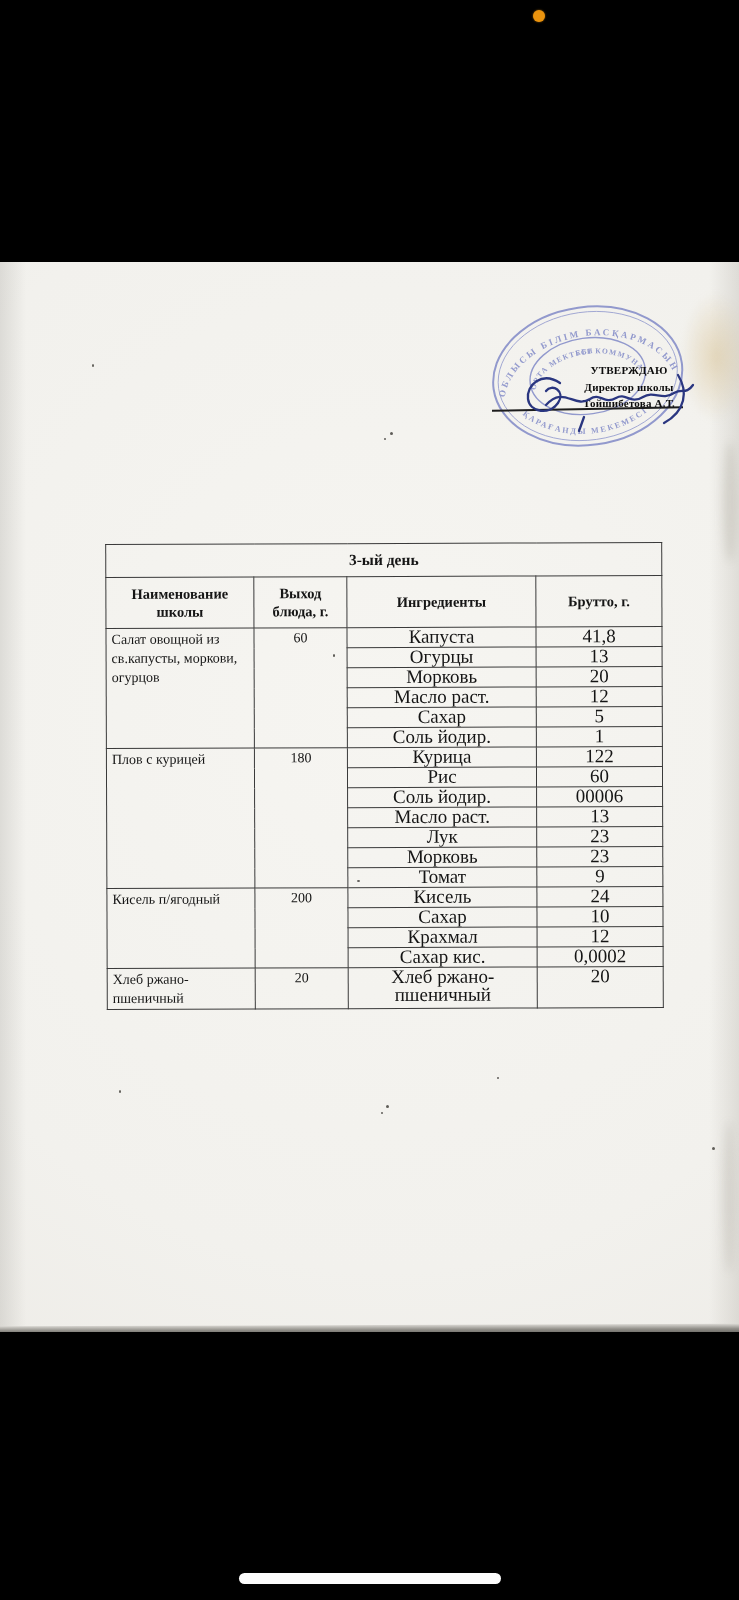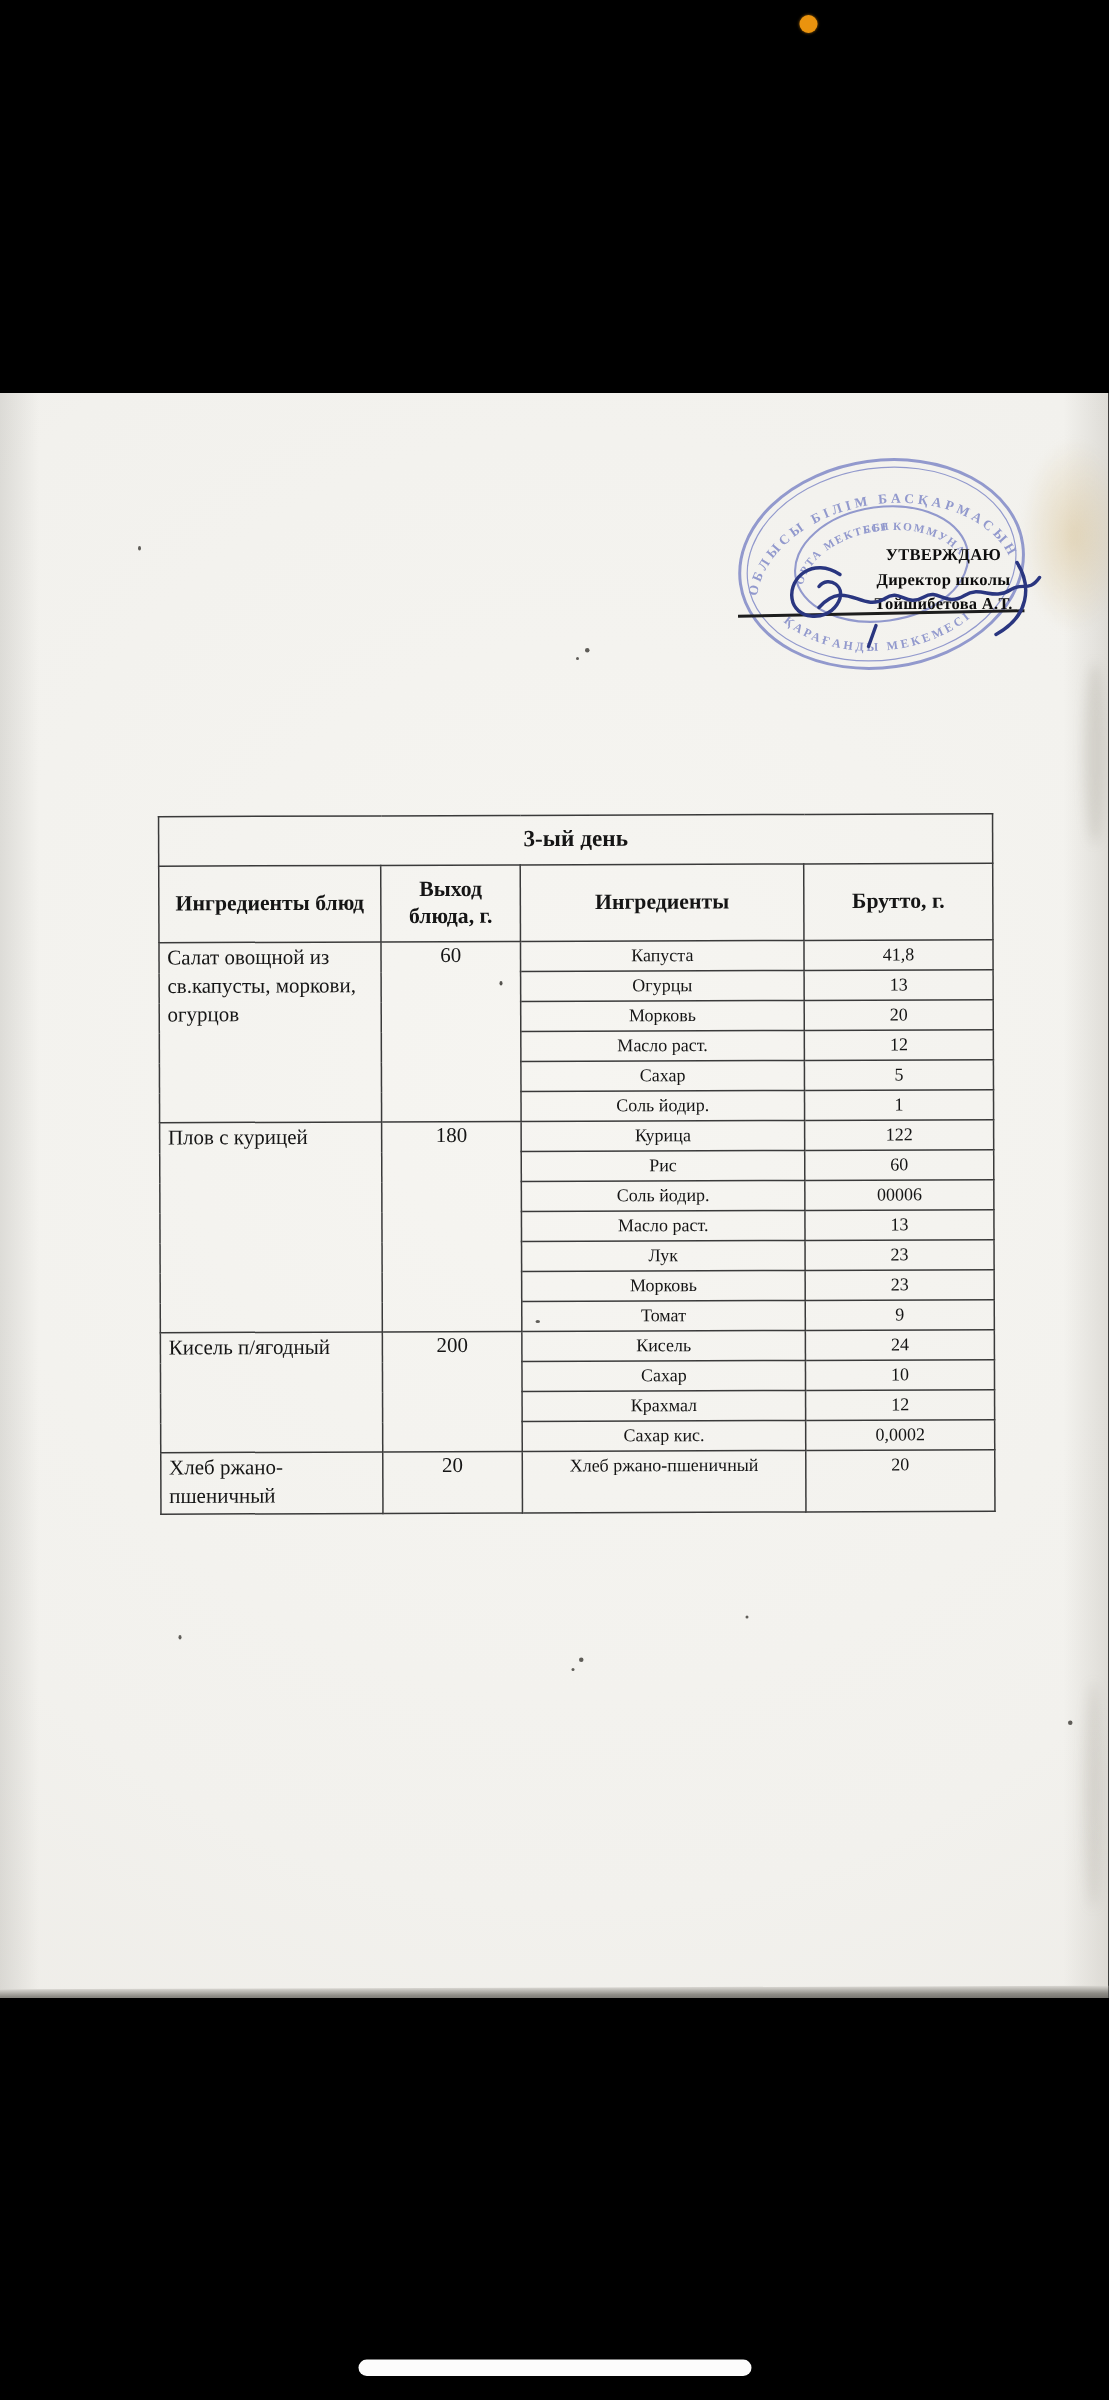--- a/index.html
+++ b/index.html
@@ -40,21 +40,21 @@
   table.menu{
     position:absolute;left:106px;top:281px;width:556px;border-collapse:collapse;table-layout:fixed;
     transform:rotate(-.2deg);color:#151515;
   }
   table.menu th, table.menu td{border:1px solid #3a3a3a;overflow:hidden;}
   table.menu{border:1.5px solid #333;}
   th.title{height:30px;font-size:15.5px;font-weight:700;text-align:center;vertical-align:middle;}
   th.col{height:46px;font-size:14.5px;font-weight:700;text-align:center;vertical-align:middle;line-height:1.25;padding:2px;}
   td.dish{font-size:14px;text-align:left;vertical-align:top;padding:2px 3px 0 5px;line-height:1.34;}
   td.out{font-size:14px;text-align:center;vertical-align:top;padding-top:2px;}
-  td.ing,td.gross{height:19px;font-size:12px;text-align:center;vertical-align:top;padding:0;line-height:18px;}
+  td.ing,td.gross{height:19px;font-size:19px;text-align:center;vertical-align:top;padding:0;line-height:18px;}
   
   .speck{position:absolute;border-radius:50%;background:#5f5d58;}
   .s1{left:390px;top:170px;width:3px;height:3px;}
   .s2{left:384px;top:176px;width:2px;height:2px;}
   .s3{left:333px;top:392px;width:2px;height:3px;background:#55534e;}
   .s4{left:357px;top:618px;width:3px;height:2px;}
   .s5{left:386px;top:843px;width:3px;height:3px;}
   .s6{left:381px;top:850px;width:2px;height:2px;}
   .s7{left:119px;top:828px;width:2px;height:3px;}
   .s8{left:497px;top:815px;width:2px;height:2px;}
@@ -118,21 +118,21 @@
       <col style="width:148px">
         <col style="width:93px">
         <col style="width:189px">
         <col style="width:126px">
     </colgroup>
     <thead>
       <tr>
         <th class="title" colspan="4">3-ый день</th>
       </tr>
       <tr>
-        <th class="col">Ингредиенты блюд</th>
+        <th class="col">Наименование школы</th>
         <th class="col">Выход блюда, г.</th>
         <th class="col">Ингредиенты</th>
         <th class="col">Брутто, г.</th>
       </tr>
     </thead>
     <tbody>
         <tr>
           <td class="dish" rowspan="6">Салат овощной из св.капусты, моркови, огурцов</td>
           <td class="out" rowspan="6">60</td>
           <td class="ing">Капуста</td>

